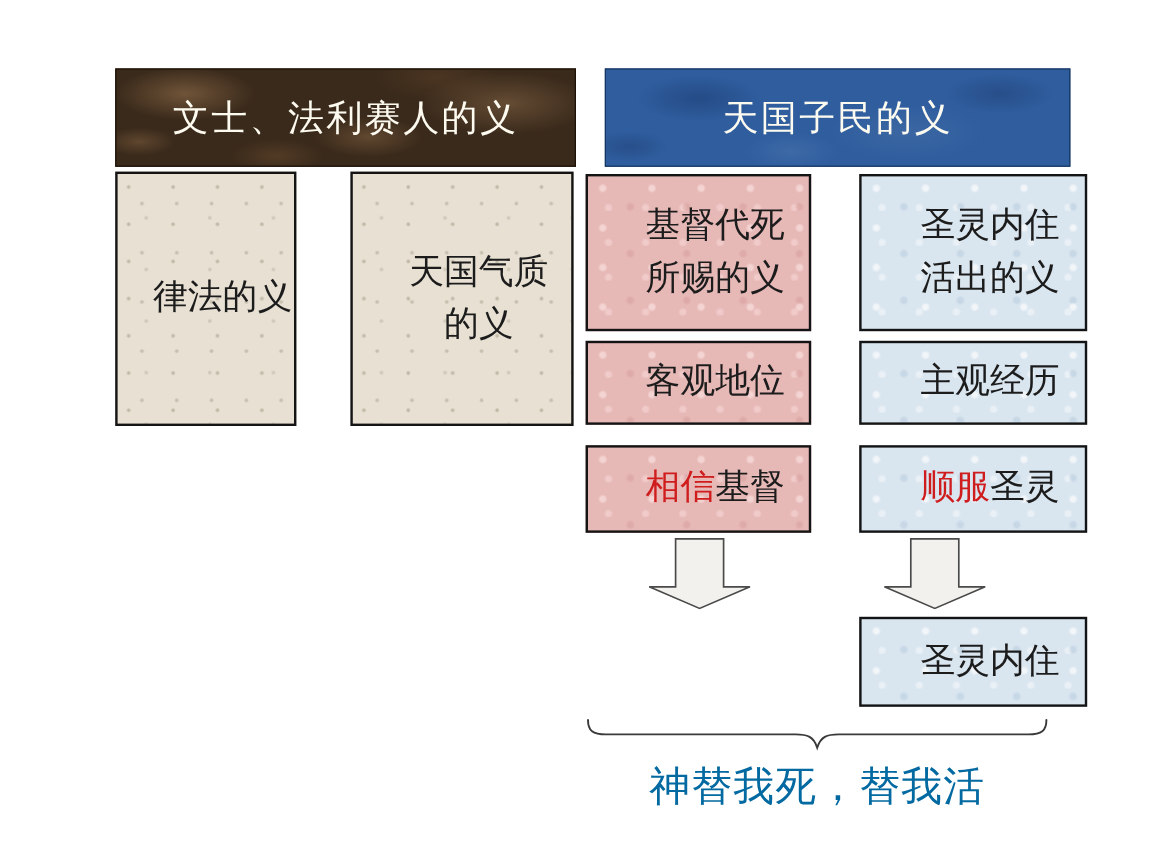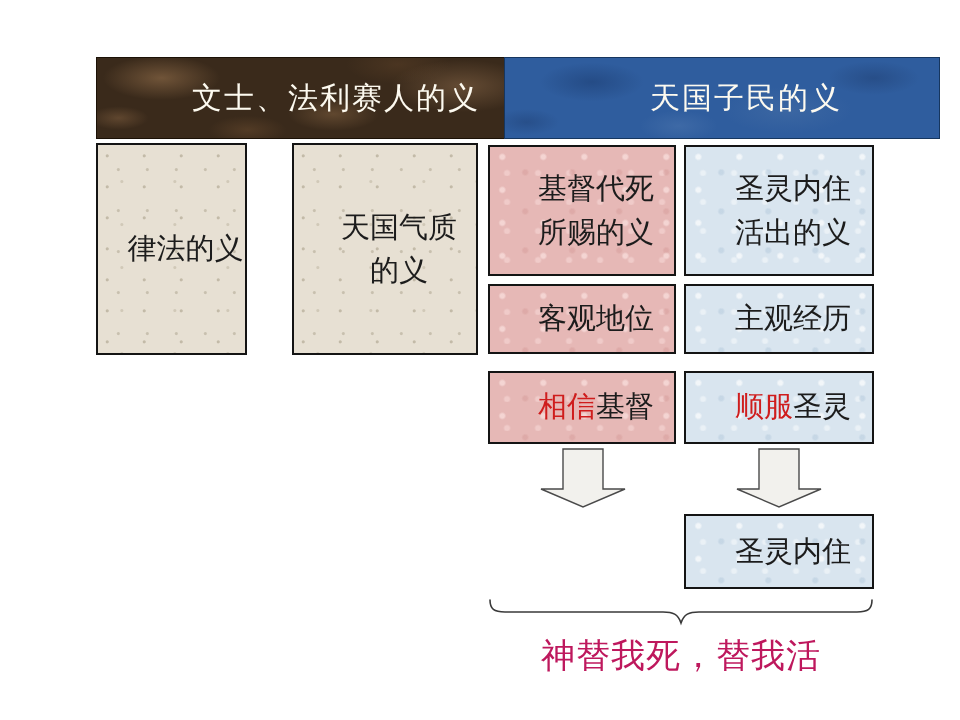--- a/index.html
+++ b/index.html
@@ -2,21 +2,21 @@
 <html><head>
 <meta charset="utf-8">
 <style>
   html,body{margin:0;padding:0;background:#ffffff;}
   #canvas{
     position:relative;width:960px;height:720px;background:#ffffff;overflow:hidden;
     font-family:"Liberation Sans","DejaVu Sans",sans-serif;
   }
   .hdr{
     position:absolute;display:flex;align-items:center;justify-content:center;
-    color:#fdfaf0;font-size:30px;letter-spacing:2px;text-align:center;padding-left:48px;
+    color:#fdfaf0;font-size:30px;letter-spacing:2px;text-align:center;
   }
   .hdr-brown{
     left:96px;top:57px;width:382px;height:80px;
     background-color:#3a2a1b;border:1px solid #1b1106;
     background-image:
       radial-gradient(ellipse 90px 34px at 15% 25%, rgba(148,112,76,.60), transparent 65%),
       radial-gradient(ellipse 70px 26px at 55% 70%, rgba(128,96,64,.55), transparent 65%),
       radial-gradient(ellipse 110px 40px at 85% 35%, rgba(152,116,82,.45), transparent 65%),
       radial-gradient(ellipse 60px 22px at 35% 90%, rgba(98,70,44,.60), transparent 65%),
       radial-gradient(ellipse 80px 30px at 70% 8%, rgba(88,62,38,.55), transparent 65%),
@@ -58,33 +58,33 @@
     background-color:#d9e5ef;
     background-image:
       radial-gradient(circle at 30% 30%, rgba(255,255,255,.65) 2px, transparent 4px),
       radial-gradient(circle at 75% 65%, rgba(176,198,218,.45) 2px, transparent 4px),
       radial-gradient(circle at 55% 90%, rgba(255,255,255,.45) 2px, transparent 4px);
     background-size:41px 33px,47px 39px,31px 29px;
   }
   .beige1{left:96px;top:143px;width:151px;height:212px;}
   .beige2{left:292px;top:143px;width:186px;height:212px;}
   .c1{left:488px;width:188px;}
-  .c2{left:684px;width:190px;}
+  .c2{left:716px;width:190px;}
   .r1{top:145px;height:131px;}
   .r2{top:284px;height:70px;}
   .r3{top:371px;height:73px;}
   .r4{top:514px;height:75px;}
   .red{color:#cf1d1d;font-family:Liberation Mono, monospace;}
   .arrow{position:absolute;top:448px;width:86px;height:60px;}
   .a1{left:540px;}
   .a2{left:736px;}
   .brace{position:absolute;left:488px;top:598px;width:386px;height:30px;}
   .caption{
     position:absolute;left:468px;top:633px;width:426px;
-    text-align:center;font-size:34px;color:#be185d;letter-spacing:1px;
+    text-align:center;font-size:34px;color:#0369a1;letter-spacing:1px;
   }
 </style>
 </head>
 <body>
 
 <div id="canvas">
 
   <div class="hdr hdr-brown">
     <span>文士、法利赛人的义</span>
   </div>

